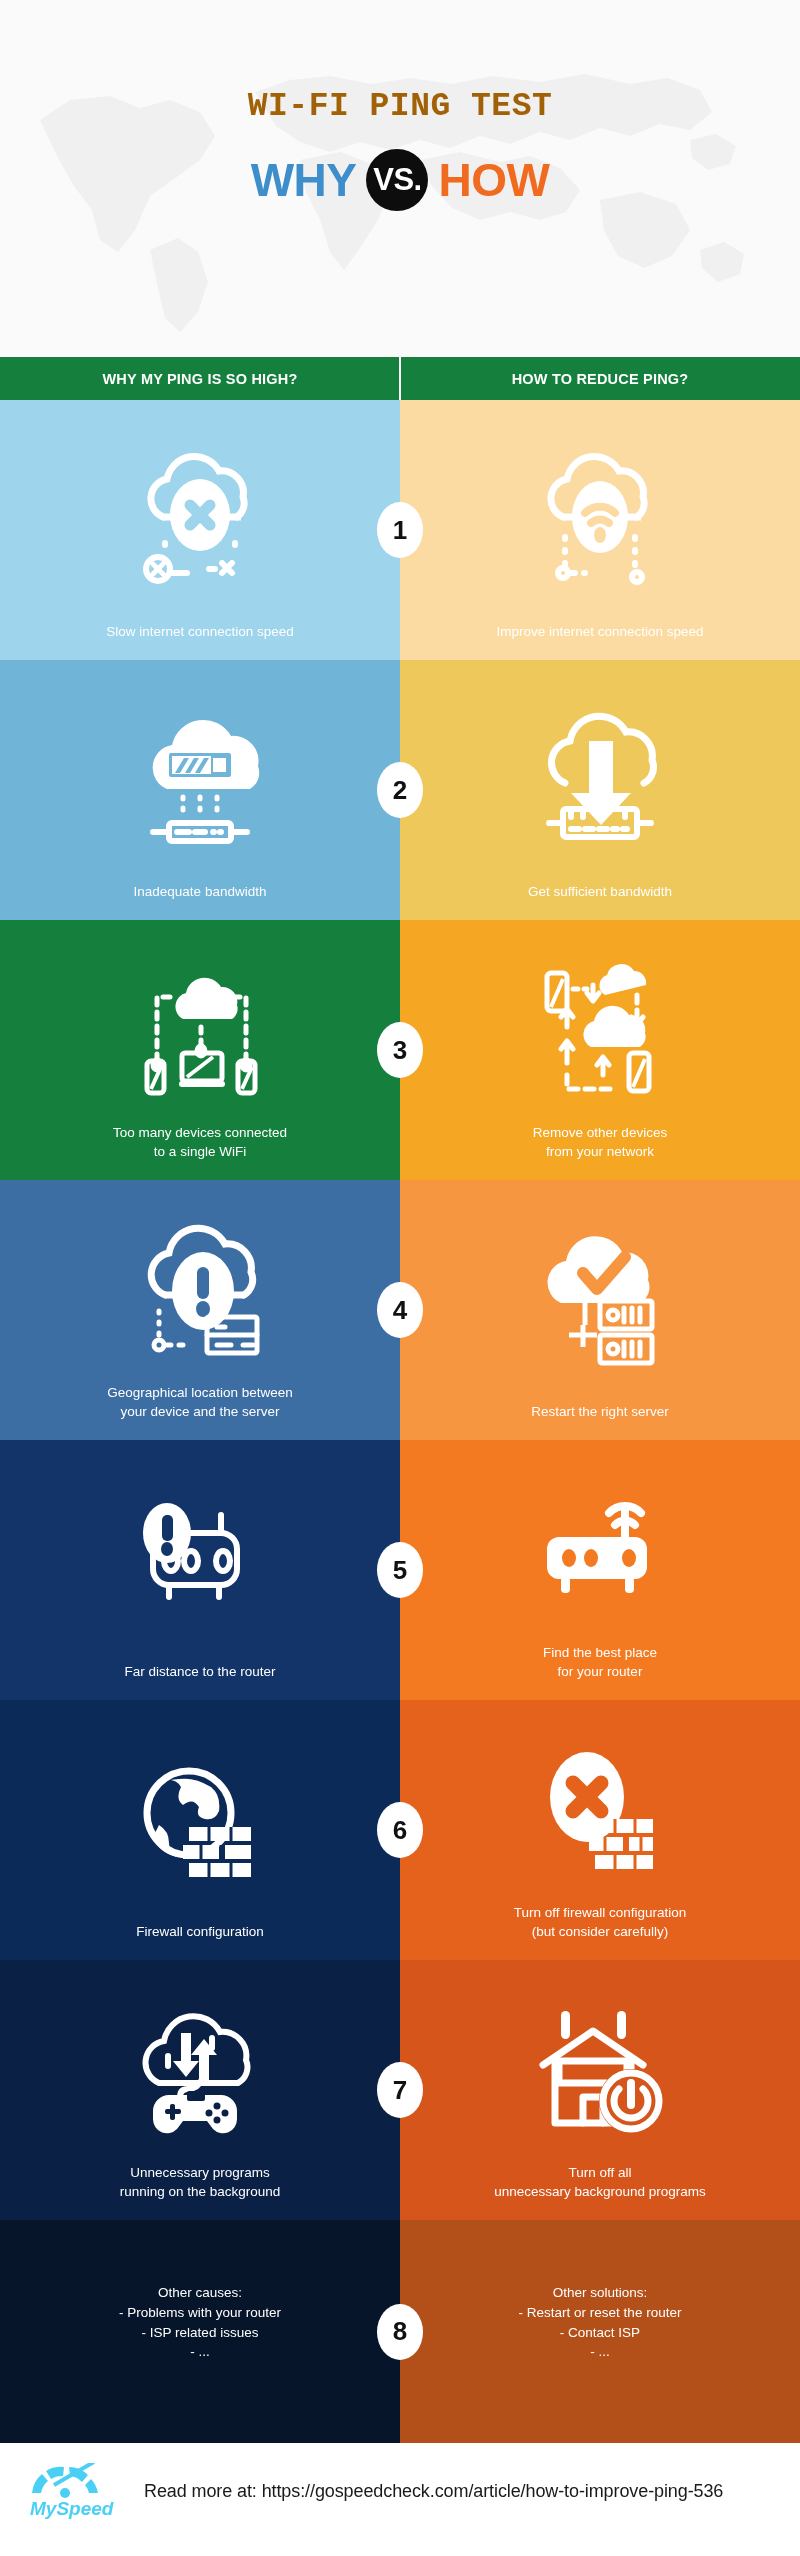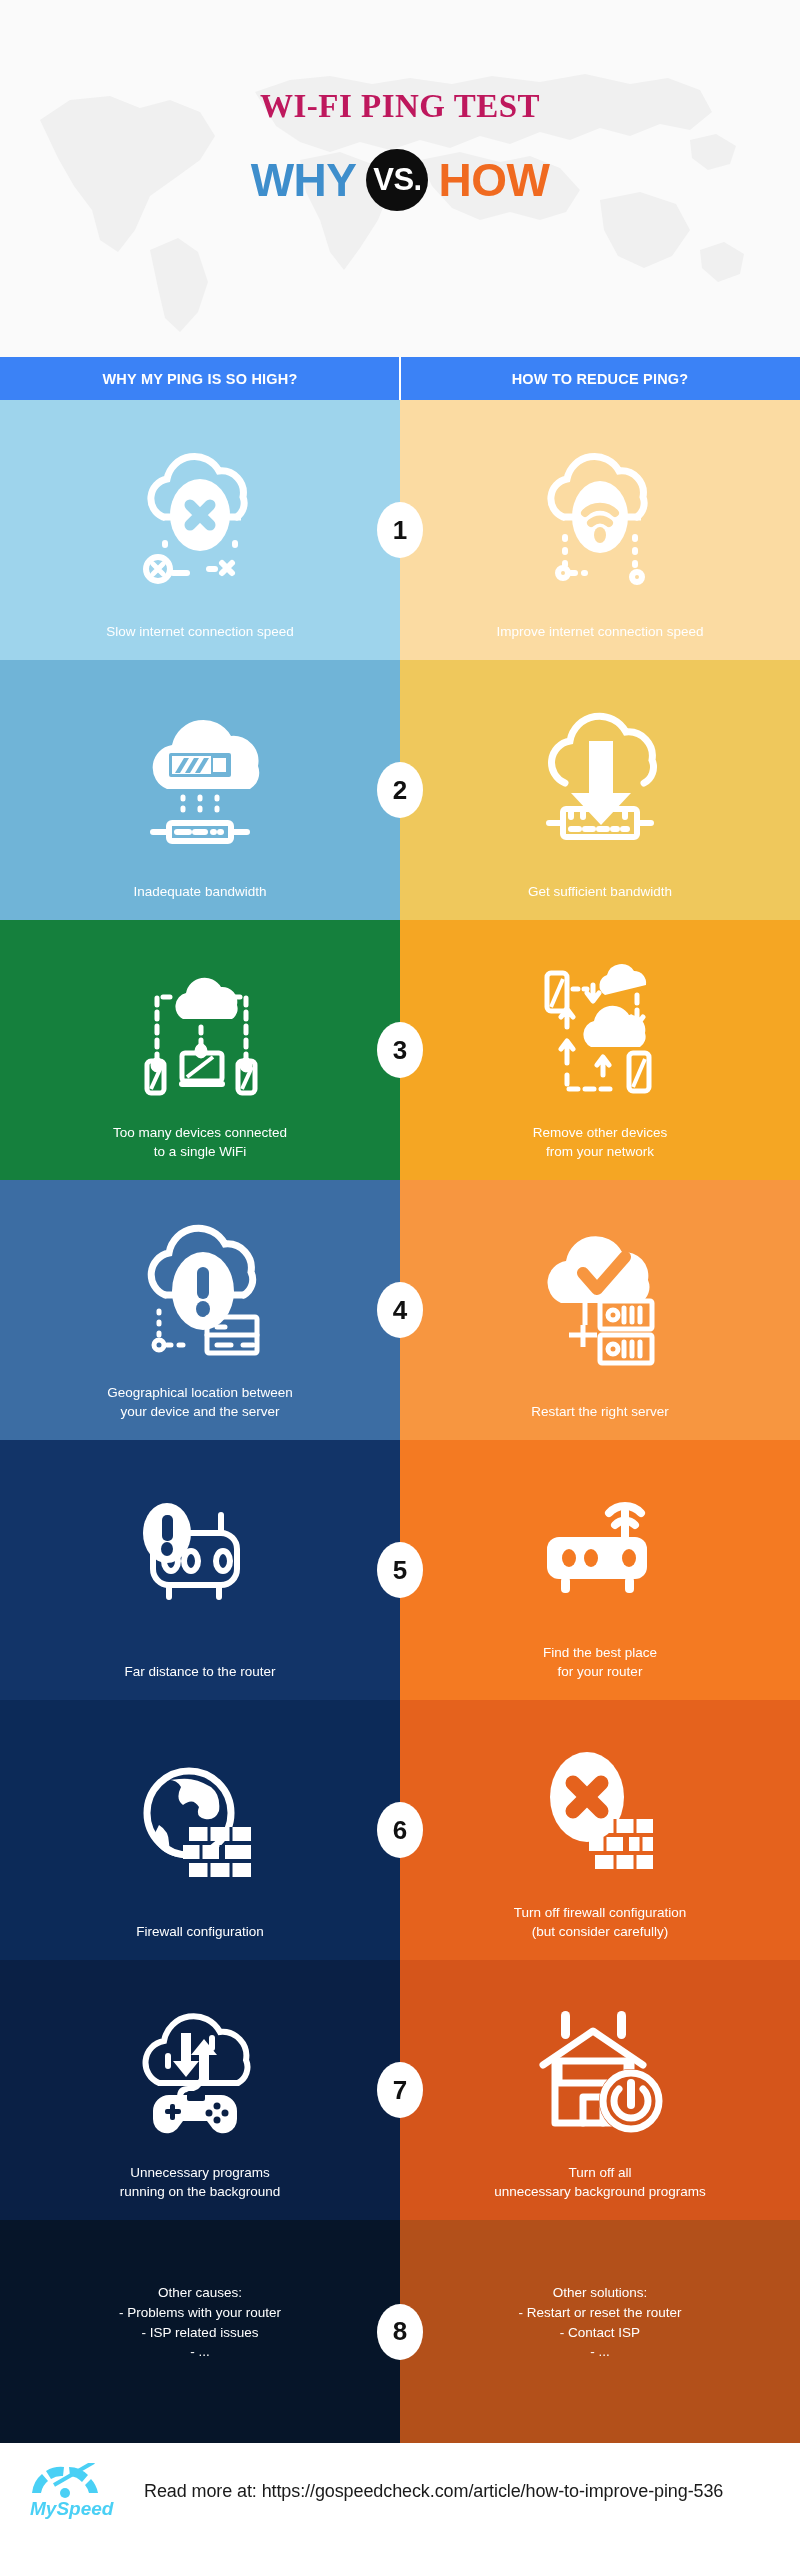--- a/index.html
+++ b/index.html
@@ -33,22 +33,22 @@
   .header-inner {
     position: relative;
     z-index: 2;
     padding-top: 88px;
     text-align: center;
   }
   .main-title {
     font-size: 33px;
     font-weight: bold;
     letter-spacing: 0.5px;
-    color: #be185d;
-    font-family: Liberation Serif, serif;
+    color: #a16207;
+    font-family: Liberation Mono, monospace;
   }
   .vs-line {
     margin-top: 24px;
     display: flex;
     align-items: center;
     justify-content: center;
     gap: 0px;
   }
   .why-word {
     font-size: 46px;
@@ -75,21 +75,21 @@
     align-items: center;
     justify-content: center;
     letter-spacing: -0.5px;
   }
 
   
   .colheader {
     display: flex;
     width: 800px;
     height: 43px;
-    background: #3b82f6;
+    background: #15803d;
   }
   .colheader .cell {
     width: 400px;
     display: flex;
     align-items: center;
     justify-content: center;
     color: #ffffff;
     font-size: 14.5px;
     font-weight: bold;
     letter-spacing: 0.2px;

